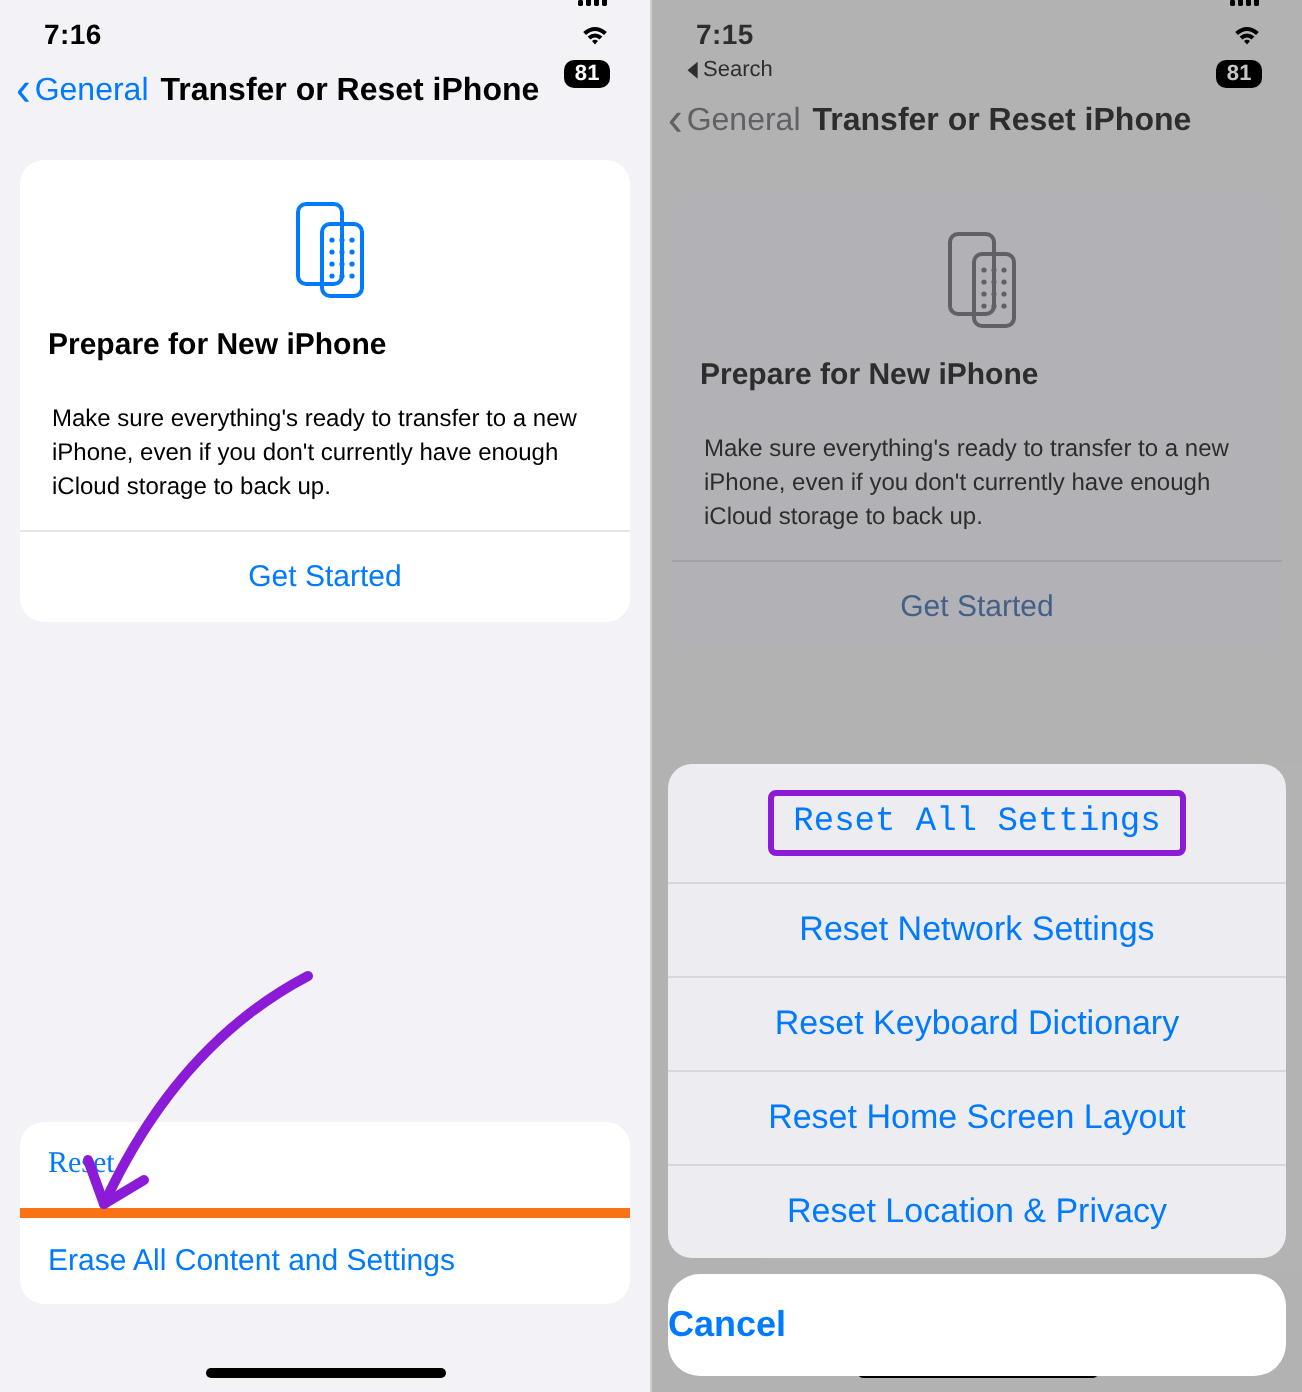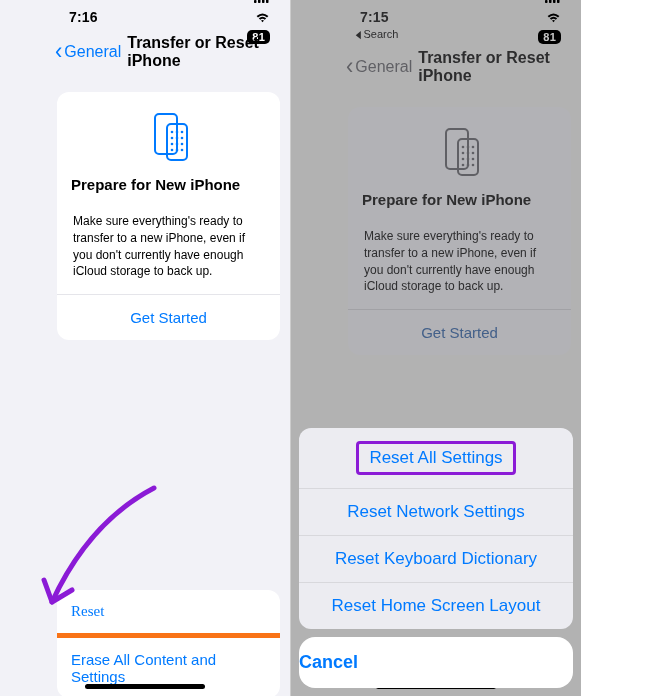--- a/index.html
+++ b/index.html
@@ -1,20 +1,20 @@
 <!DOCTYPE html>
 <html><head>
 <meta charset="utf-8">
 <style>
   * { box-sizing: border-box; }
   html, body { margin: 0; padding: 0; font-family: -apple-system, BlinkMacSystemFont, "Segoe UI", Helvetica, Arial, sans-serif; }
   body { width: 651px; height: 696px; background: #fff; position: relative; }
 
   .screens { display: flex; width: 651px; height: 696px; }
-  .screen { width: 290px; height: 696px; position: relative; background: #f2f2f7; overflow: hidden; padding-left: 47px; }
+  .screen { width: 325px; height: 696px; position: relative; background: #f2f2f7; overflow: hidden; }
   .divider { width: 1px; background: #ccc; height: 696px; }
 
   .status-bar { height: 28px; display: flex; align-items: center; justify-content: space-between; padding: 6px 20px 0 22px; font-size: 14px; font-weight: 600; color: #000; letter-spacing: 0.2px; }
   .status-right { display: flex; align-items: flex-end; gap: 4px; flex-direction: column; }
   .signal, .wifi { display: inline-block; }
   .battery-badge { background: #000; color: #fff; border-radius: 5px; padding: 1px 5px; font-size: 11px; font-weight: 700; }
 
   .breadcrumb { font-size: 11px; padding: 0 0 2px 16px; color: #000; }
   .breadcrumb span.back-tri { display:inline-block; transform: scaleX(0.6); margin-right:-2px;}
 
@@ -37,21 +37,21 @@
   .list-row:first-child { border-top: none; font-family: Liberation Serif, serif; }
 
   .home-indicator { position: absolute; bottom: 7px; left: 50%; transform: translateX(-50%); width: 120px; height: 5px; border-radius: 3px; background: #000; }
 
   
   .dim-overlay { position: absolute; inset: 0; background: rgba(0,0,0,0.22); }
 
   .action-sheet-wrap { position: absolute; left: 8px; right: 8px; bottom: 8px; z-index: 10; }
   .action-sheet { background: #f2f2f7e8; border-radius: 12px; overflow: hidden; backdrop-filter: blur(6px); }
   .as-row { text-align: center; padding: 13px 0; font-size: 17px; color: #007aff; border-top: 1px solid #d8d8dc; }
-  .as-row:first-child { border-top: none; }
+  .as-row:first-child { border-top: none; font-family: Liberation Mono, monospace; }
   .as-cancel { margin-top: 8px; background: #fff; border-radius: 16px; text-align: left; padding: 15px 0; font-size: 18px; font-weight: 600; color: #007aff; }
 
   .highlight { display: inline-block; border: 3px solid #8b1bd6; border-radius: 4px; padding: 4px 10px; }
 
   
   .arrow-wrap { position: absolute; left: 34px; top: 482px; width: 130px; height: 140px; pointer-events: none; z-index: 5; }
 
   
   .dimmed .back { color: #7c7c82; }
   .dimmed .nav-title, .dimmed .status-bar, .dimmed .breadcrumb { color: #3a3a3c; }
@@ -198,20 +198,21 @@
     <div class="dim-overlay"></div>
 
     <div class="action-sheet-wrap">
       <div class="action-sheet">
         <div class="as-row">
           <span class="highlight">Reset All Settings</span>
         </div>
         <div class="as-row">Reset Network Settings</div>
         <div class="as-row">Reset Keyboard Dictionary</div>
         <div class="as-row">Reset Home Screen Layout</div>
+        <div class="as-row">Reset Location &amp; Privacy</div>
       </div>
       <div class="as-cancel">Cancel</div>
     </div>
 
     <div class="home-indicator"></div>
   </div>
 
 </div>
 
 </body></html>

